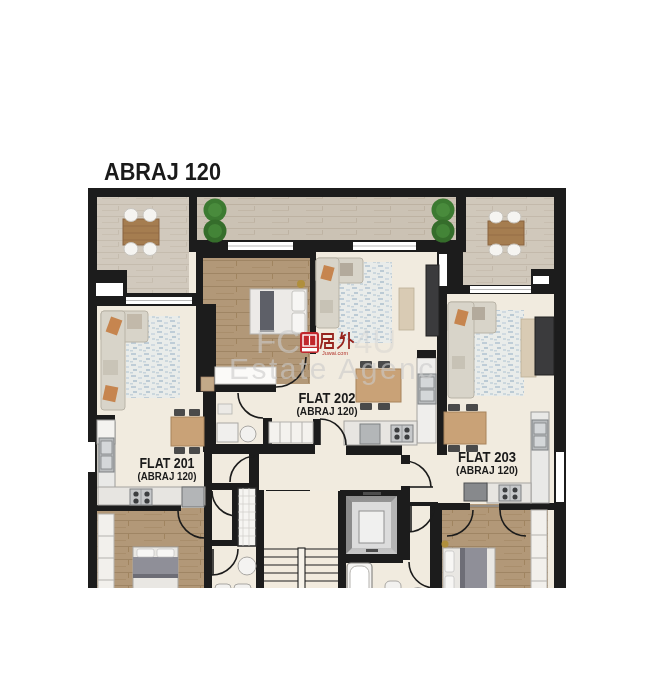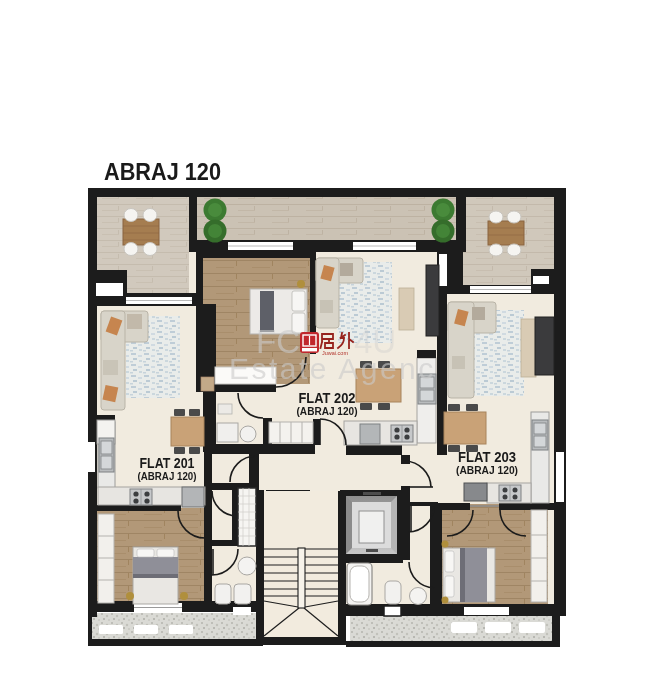--- a/index.html
+++ b/index.html
@@ -1,16 +1,16 @@
 <!DOCTYPE html>
 <html><head>
 <meta charset="utf-8">
 <style>
   html,body{margin:0;padding:0;background:#ffffff;}
-  .wrap{width:648px;height:684px;position:relative;background:#3b82f6;overflow:hidden;}
+  .wrap{width:648px;height:588px;position:relative;background:#3b82f6;overflow:hidden;}
   svg{display:block;}
   text{font-family:"Liberation Sans", sans-serif;}
 </style>
 </head>
 <body>
 <div class="wrap">
 <svg width="648" height="684" viewBox="0 0 648 684" xmlns="http://www.w3.org/2000/svg">
 <defs>
   <pattern id="woodA" width="34" height="12" patternUnits="userSpaceOnUse">
     <rect width="34" height="12" fill="#cbc2b4"></rect>

